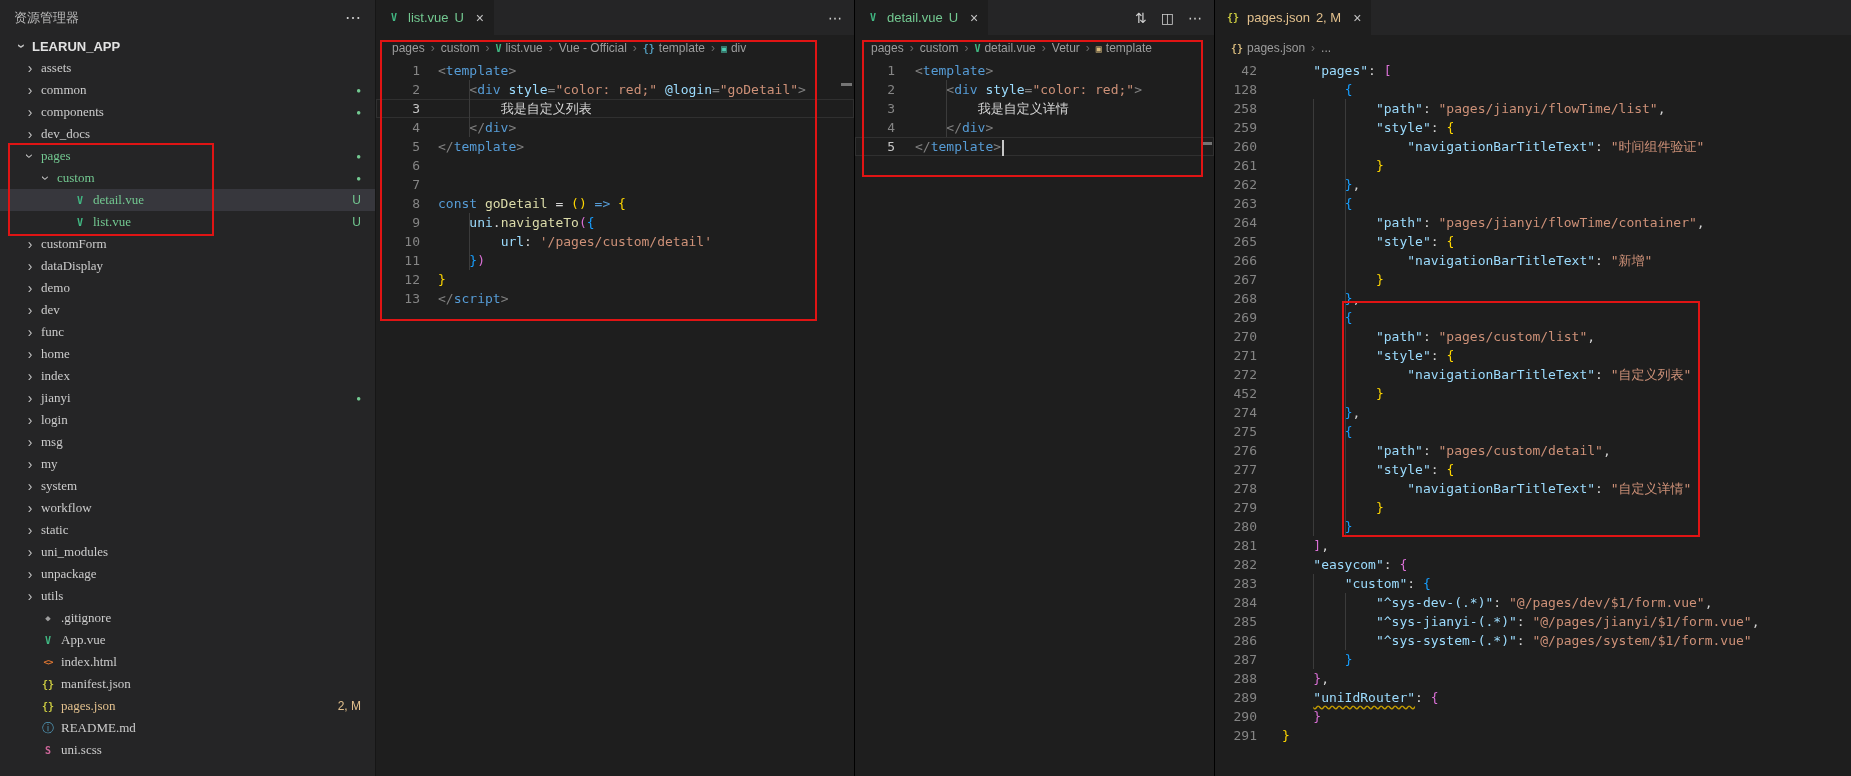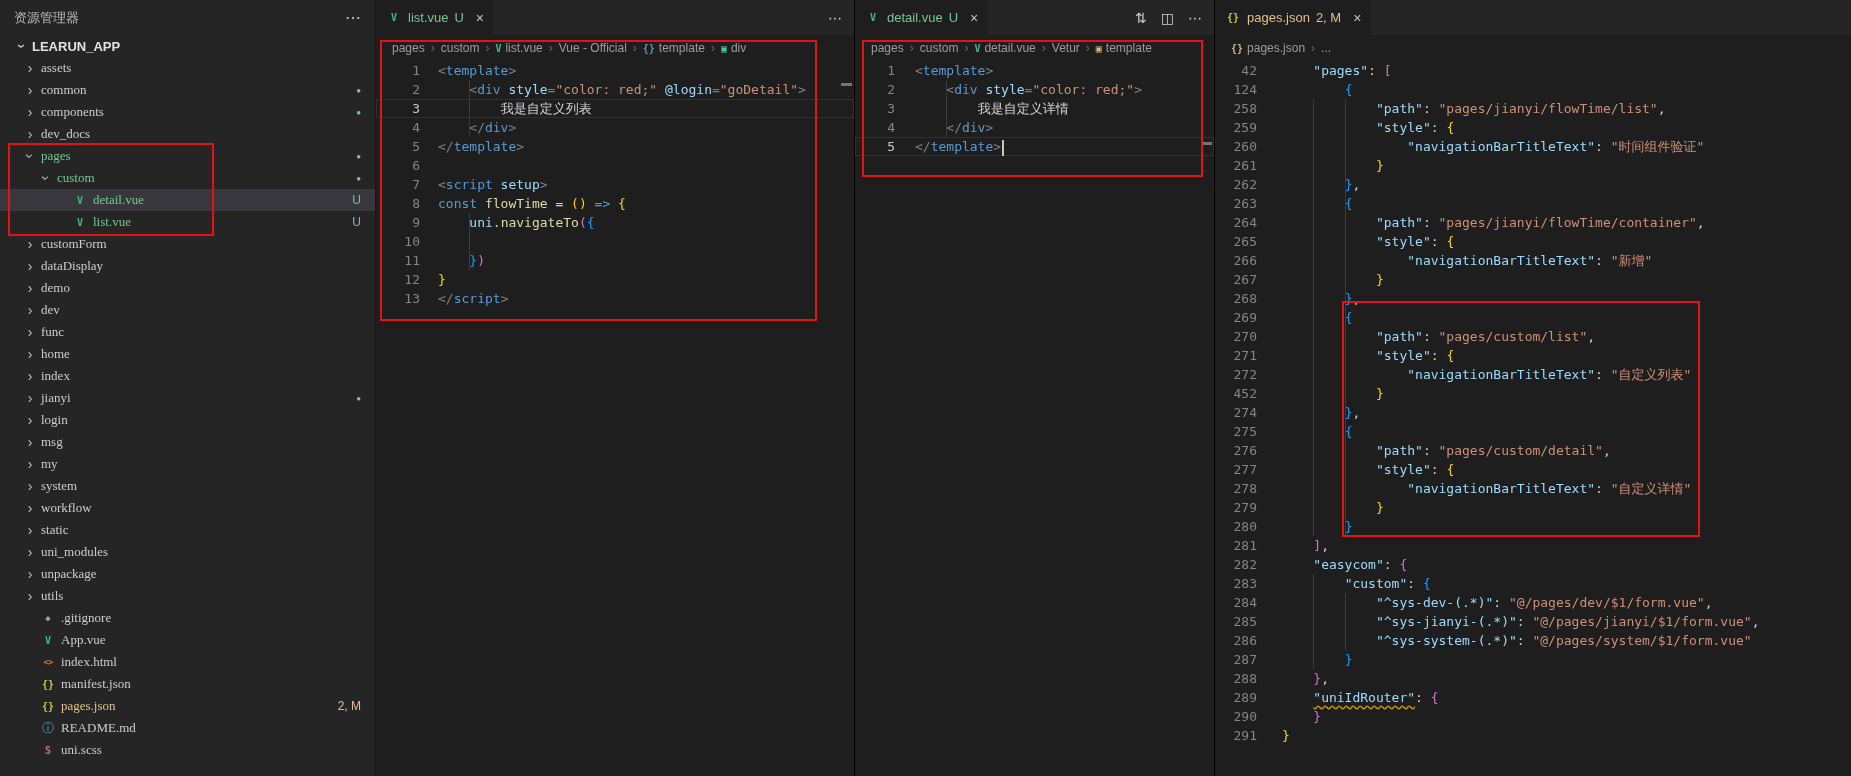--- a/index.html
+++ b/index.html
@@ -297,32 +297,32 @@
         <div class="line">
           <span class="gut">5</span>
           <span class="lt"><span class="tk-pun">&lt;/</span><span class="tk-tag">template</span><span class="tk-pun">&gt;</span></span>
         </div>
         <div class="line">
           <span class="gut">6</span>
           <span class="lt"></span>
         </div>
         <div class="line">
           <span class="gut">7</span>
-          <span class="lt"><span class="tk-pun">&lt;</span><span class="tk-tag">script</span><span class="tk-attr"> setup</span><span class="tk-pun">&gt;</span></span>
         </div>
         <div class="line">
           <span class="gut">8</span>
-          <span class="lt"><span class="tk-kw">const</span><span class="tk-fn"> flowTime</span><span class="tk-def"> = </span><span class="tk-b1">()</span><span class="tk-def"> </span><span class="tk-kw">=&gt;</span><span class="tk-def"> </span><span class="tk-b1">{</span></span>
+          <span class="lt"><span class="tk-kw">const</span><span class="tk-fn"> goDetail</span><span class="tk-def"> = </span><span class="tk-b1">()</span><span class="tk-def"> </span><span class="tk-kw">=&gt;</span><span class="tk-def"> </span><span class="tk-b1">{</span></span>
         </div>
         <div class="line">
           <span class="gut">9</span>
           <span class="lt"><span class="tk-ws">    </span><span class="tk-var">uni</span><span class="tk-def">.</span><span class="tk-fn">navigateTo</span><span class="tk-b2">(</span><span class="tk-b3">{</span></span>
         </div>
         <div class="line">
           <span class="gut">10</span>
+          <span class="lt"><span class="tk-ws">        </span><span class="tk-attr">url</span><span class="tk-def">: </span><span class="tk-str">'/pages/custom/detail'</span></span>
         </div>
         <div class="line">
           <span class="gut">11</span>
           <span class="lt"><span class="tk-ws">    </span><span class="tk-b3">}</span><span class="tk-b2">)</span></span>
         </div>
         <div class="line">
           <span class="gut">12</span>
           <span class="lt"><span class="tk-b1">}</span></span>
         </div>
         <div class="line">
@@ -417,21 +417,21 @@
         <span class="bc-item">
           <span>...</span>
         </span>
       </div>
     <div class="code">
         <div class="line">
           <span class="gut">42</span>
           <span class="lt"><span class="tk-ws">    </span><span class="tk-attr">"pages"</span><span class="tk-def">: </span><span class="tk-b2">[</span></span>
         </div>
         <div class="line">
-          <span class="gut">124</span>
+          <span class="gut">128</span>
           <span class="lt"><span class="tk-ws">        </span><span class="tk-b3">{</span></span>
         </div>
         <div class="line">
           <span class="gut">258</span>
           <span class="lt"><span class="tk-ws">            </span><span class="tk-attr">"path"</span><span class="tk-def">: </span><span class="tk-str">"pages/jianyi/flowTime/list"</span><span class="tk-def">,</span></span>
         </div>
         <div class="line">
           <span class="gut">259</span>
           <span class="lt"><span class="tk-ws">            </span><span class="tk-attr">"style"</span><span class="tk-def">: </span><span class="tk-b1">{</span></span>
         </div>

